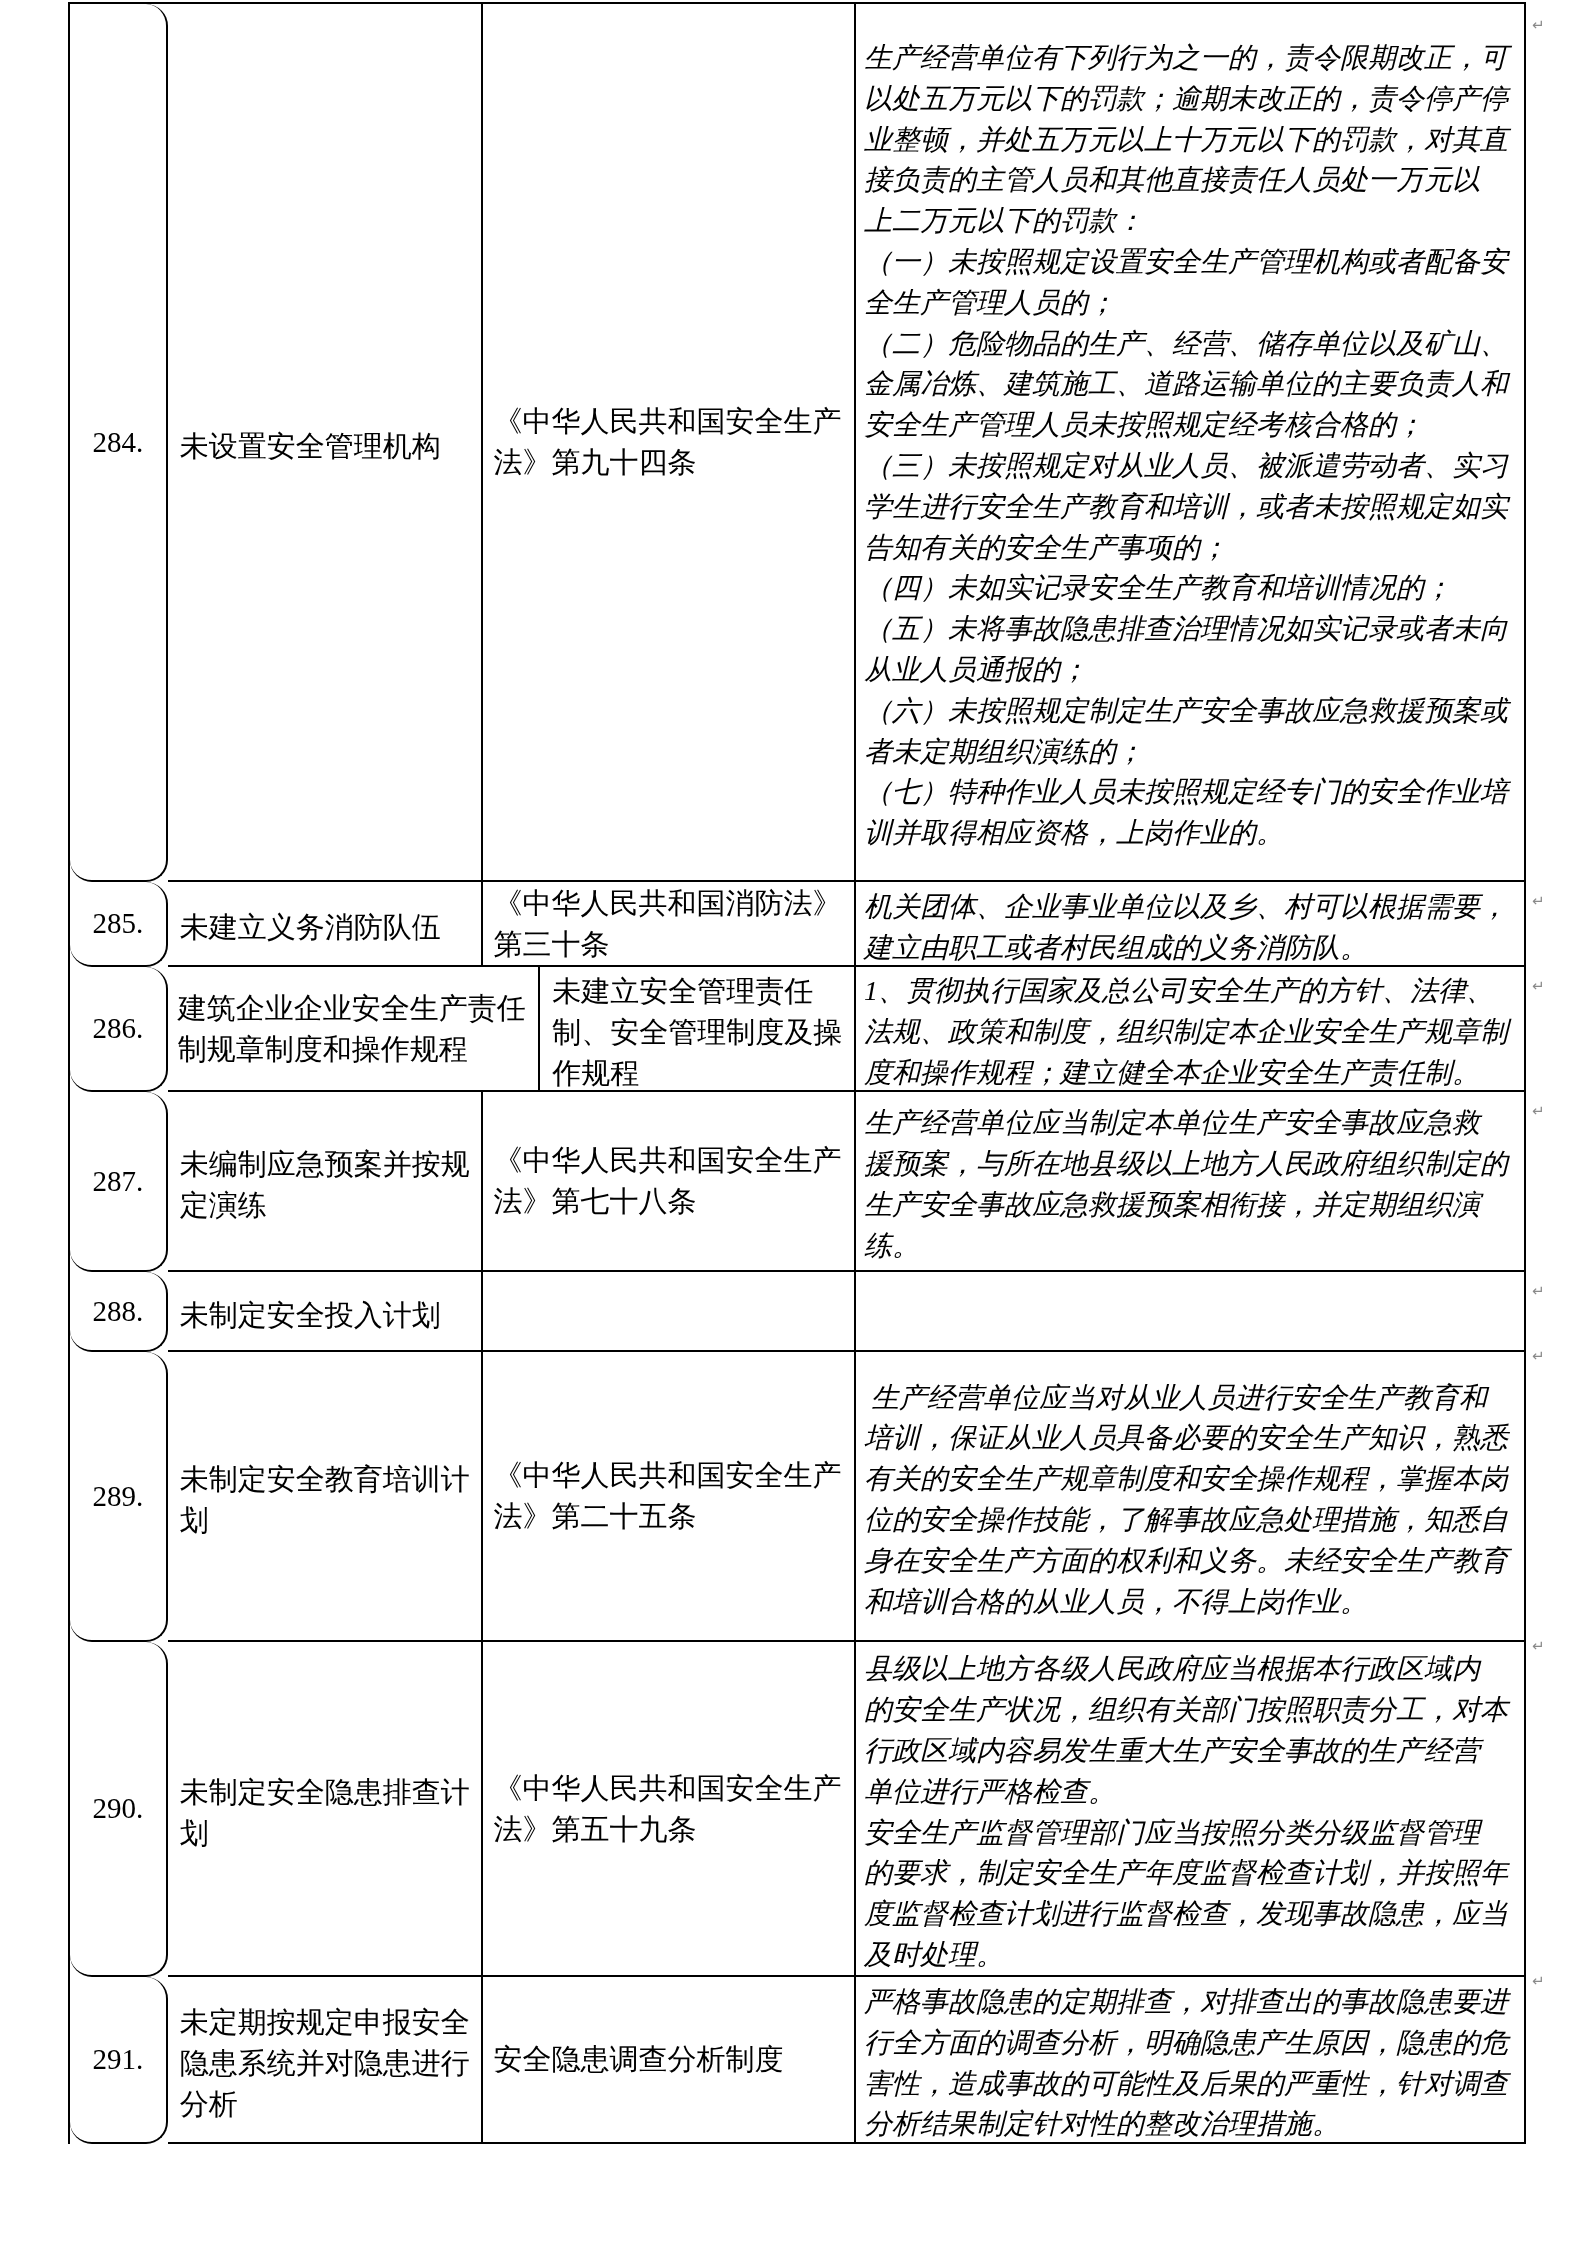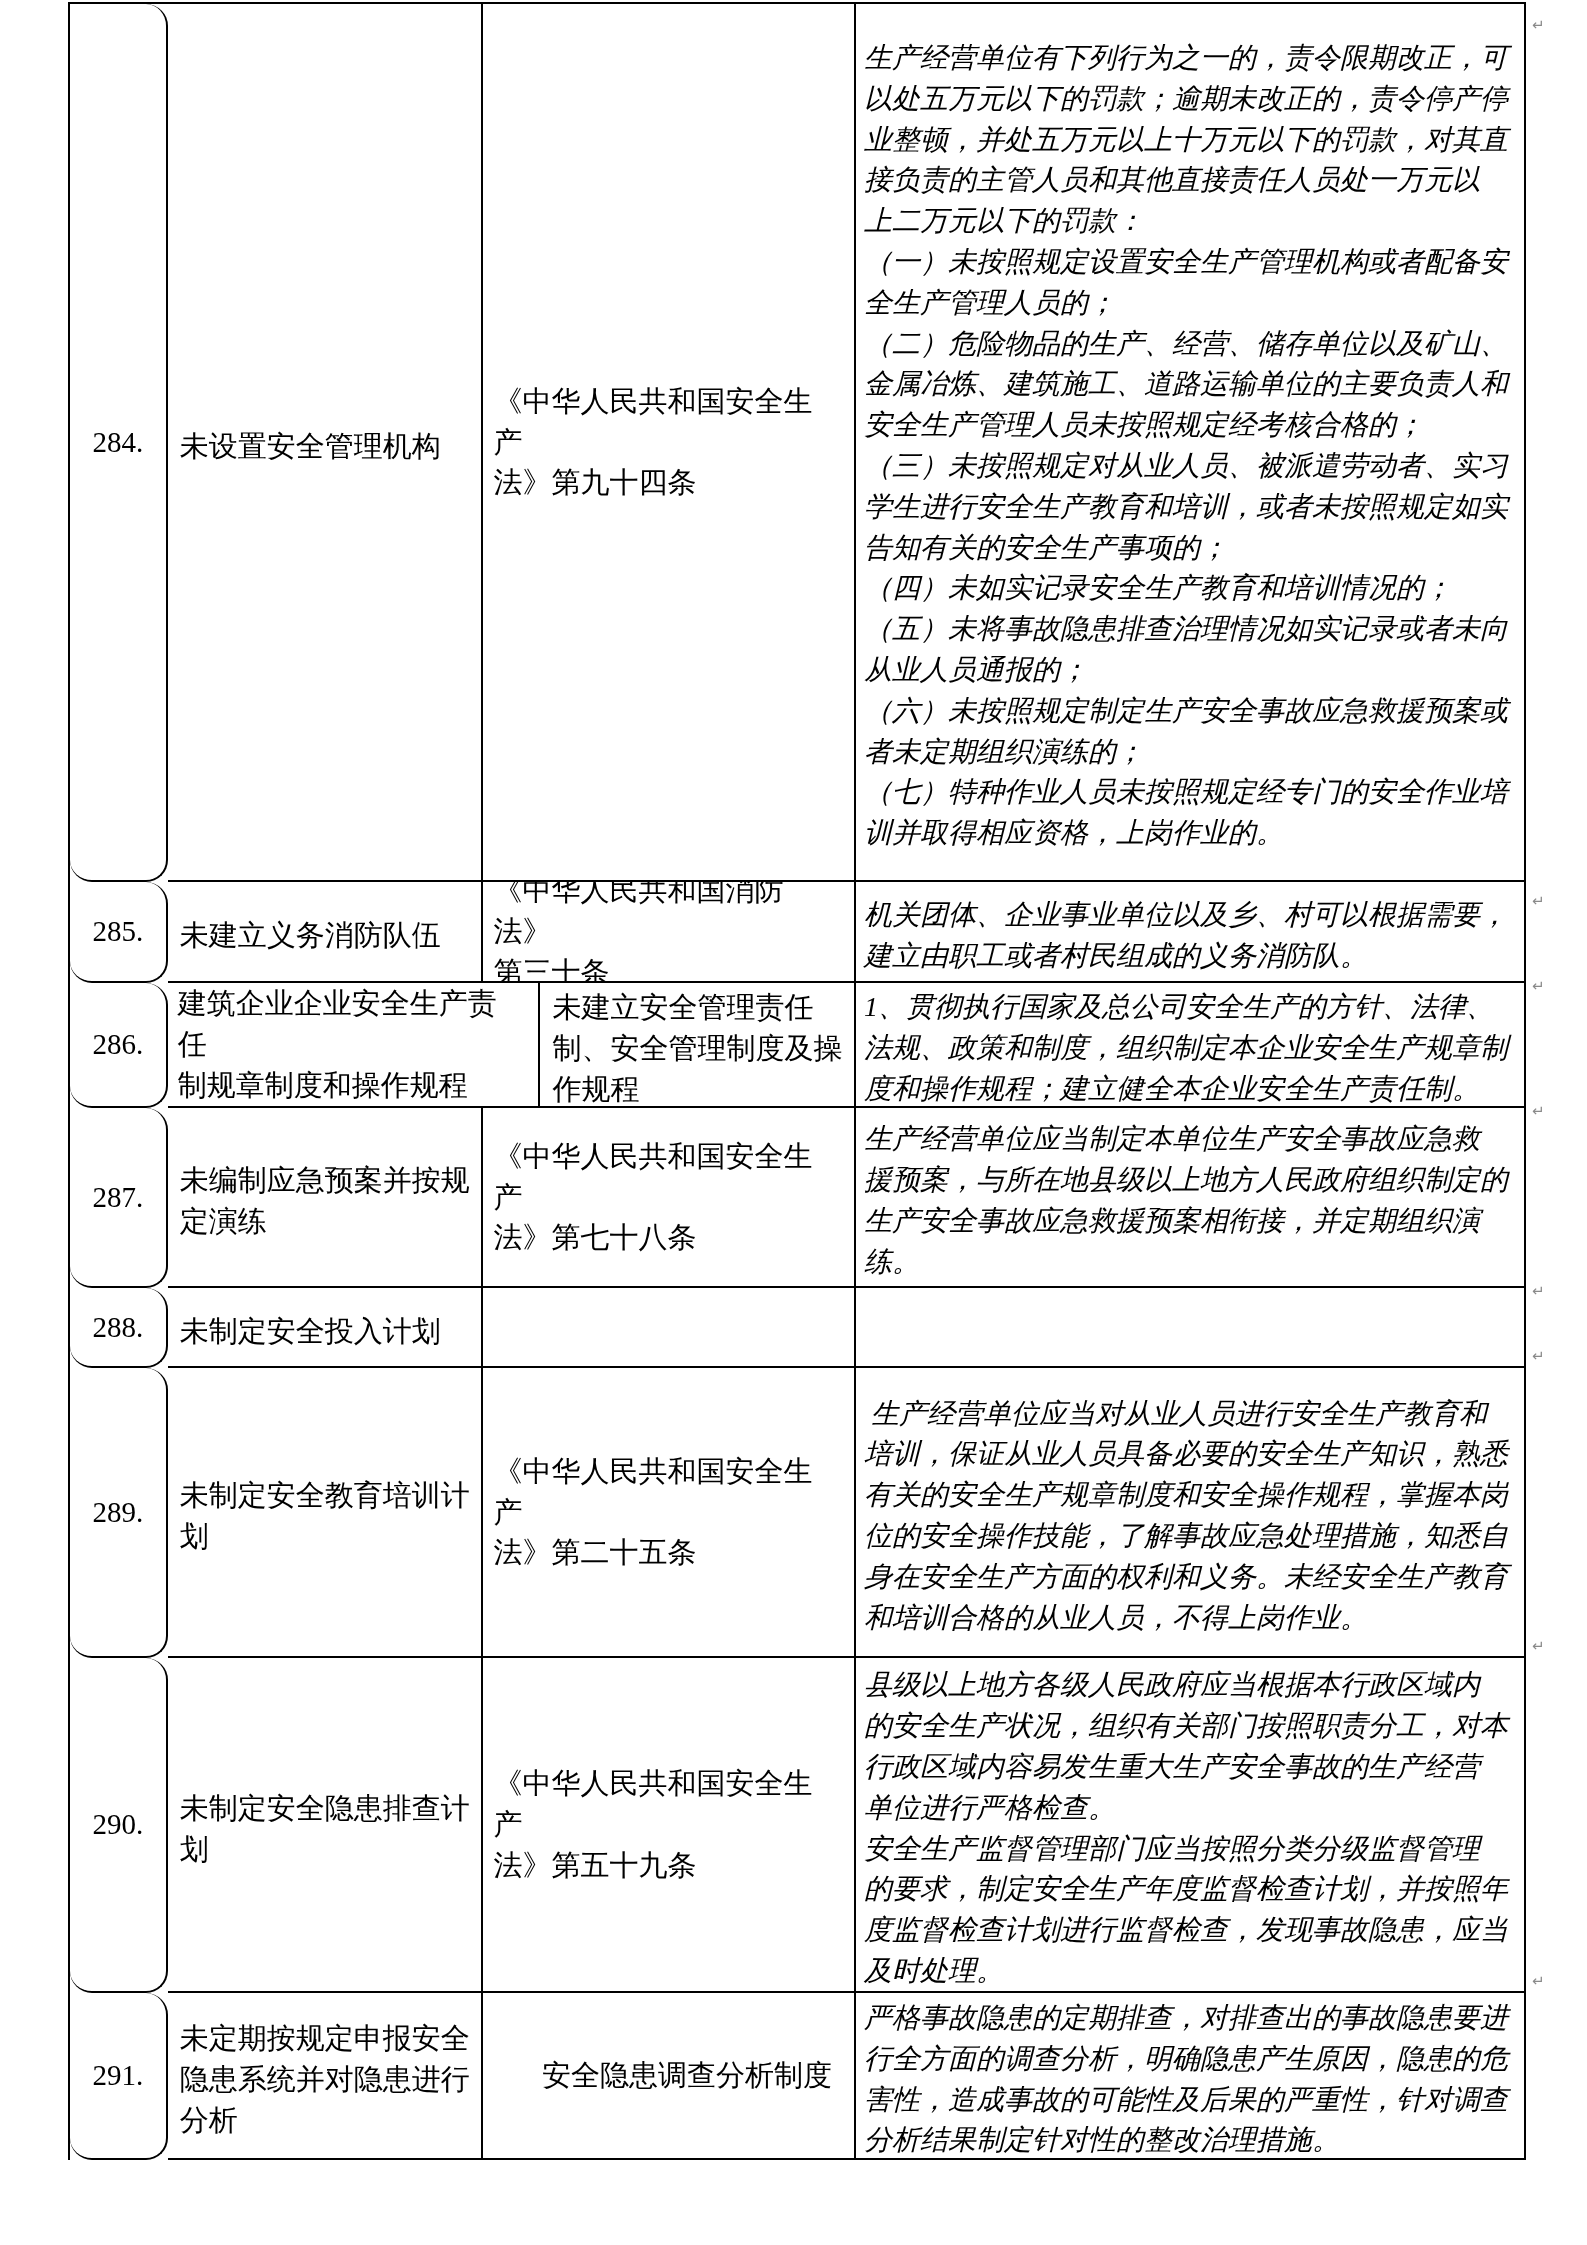--- a/index.html
+++ b/index.html
@@ -14,21 +14,21 @@
     box-sizing:border-box;
   }
   .trow{display:flex;}
   .cell{
     box-sizing:border-box;
     border-right:2px solid #000;border-bottom:2px solid #000;
     display:flex;align-items:center;overflow:hidden;
   }
   .c1{width:98px;justify-content:center;border-radius:22px;}
   .c2{width:316px;padding:10px 6px 2px 12px;}
-  .c3{width:373px;padding:2px 22px 2px 10px;justify-content:flex-end;}
+  .c3{width:373px;padding:2px 0 2px 10px;}
   .c4{width:671px;padding:10px 4px 2px 8px;font-style:italic;}
   .num{font-size:31px;line-height:36px;}
   .txt{
     white-space:pre-wrap;
     font-size:29px;line-height:40.8px;
     font-family:"Liberation Serif","DejaVu Serif",serif;
   }
   .c4 .txt{font-size:28px;}
   .pmark{
     position:absolute;left:1532px;
@@ -69,21 +69,21 @@
 （四）未如实记录安全生产教育和培训情况的；
 （五）未将事故隐患排查治理情况如实记录或者未向
 从业人员通报的；
 （六）未按照规定制定生产安全事故应急救援预案或
 者未定期组织演练的；
 （七）特种作业人员未按照规定经专门的安全作业培
 训并取得相应资格，上岗作业的。</span>
       </div>
   </div>
 
-  <div class="trow" style="height:101px">
+  <div class="trow" style="height:85px">
     <div class="cell c1">
         <span class="num txt">285.</span>
       </div>
     <div class="cell c2">
         <span class="txt">未建立义务消防队伍</span>
       </div>
     <div class="cell c3">
         <span class="txt">《中华人民共和国消防法》
 第三十条</span>
       </div>

